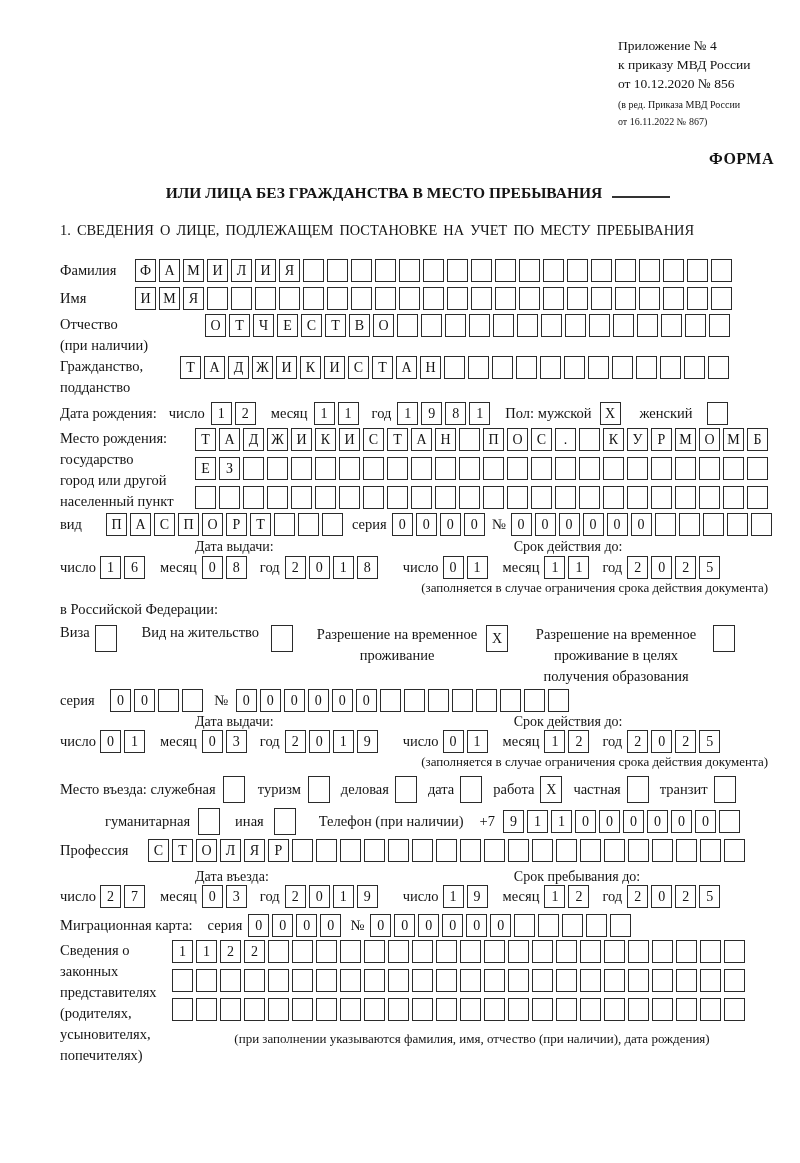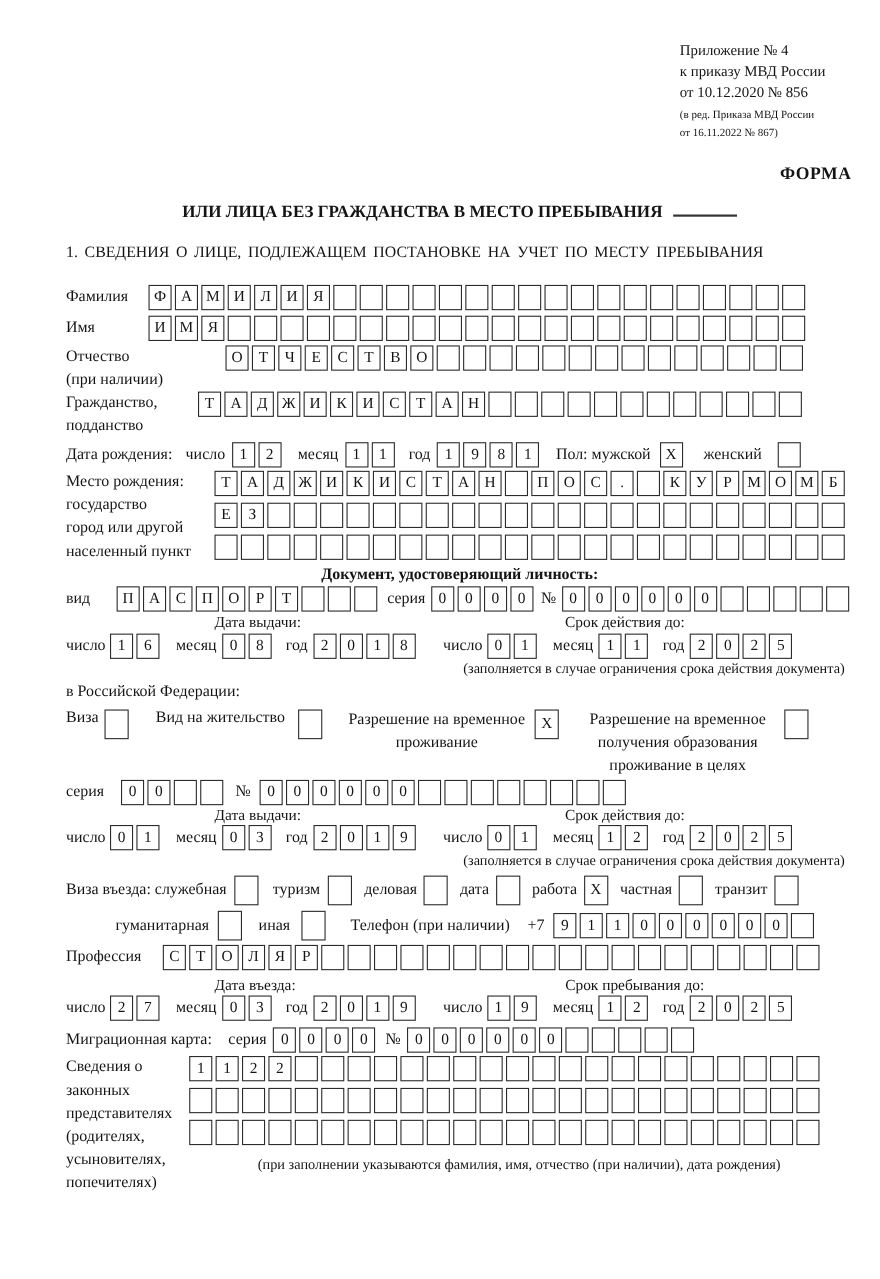--- a/index.html
+++ b/index.html
@@ -289,21 +289,20 @@
           <span class="cell"></span>
           <span class="cell"></span>
           <span class="cell"></span>
           <span class="cell"></span>
           <span class="cell"></span>
           <span class="cell"></span>
         </span>
     </span>
   </div>
 
-  <div class="dochead center b" style="margin-top:1px">Документ, удостоверяющий личность:</div>
 
   <div class="row" style="margin-top:1px">
     <span class="lbl" style="width:46px">вид</span>
     <span class="boxes">
         <span class="cell">П</span>
         <span class="cell">А</span>
         <span class="cell">С</span>
         <span class="cell">П</span>
         <span class="cell">О</span>
         <span class="cell">Р</span>
@@ -388,22 +387,22 @@
     <span class="cell cb" style="margin-left:5px"></span>
     <span class="lbl" style="margin-left:22px">Вид на жительство</span>
     <span class="cell cb" style="margin-left:12px"></span>
     <span class="lblcol center" style="margin-left:20px;width:162px">
       <div>Разрешение на временное</div>
       <div>проживание</div>
     </span>
     <span class="cell cb" style="margin-left:8px">X</span>
     <span class="lblcol center" style="margin-left:16px;width:178px">
       <div>Разрешение на временное</div>
+      <div>проживание в целях</div>
       <div>получения образования</div>
-      <div>проживание в целях</div>
     </span>
     <span class="cell cb" style="margin-left:8px"></span>
   </div>
 
   <div class="row" style="margin-top:2px">
     <span class="lbl" style="width:44px">серия</span>
     <span class="boxes" style="margin-left:6px">
         <span class="cell">0</span>
         <span class="cell">0</span>
         <span class="cell"></span>
@@ -468,21 +467,21 @@
         <span class="cell">2</span>
         <span class="cell">5</span>
       </span>
   </div>
 
   <div class="row small" style="justify-content:flex-end;margin-right:32px">
     <span>(заполняется в случае ограничения срока действия документа)</span>
   </div>
 
   <div class="row" style="margin-top:5px">
-    <span class="lbl">Виза въезда: служебная</span>
+    <span class="lbl">Место въезда: служебная</span>
     <span class="cell cb" style="margin-left:7px"></span>
     <span class="lbl" style="margin-left:10px">туризм</span>
     <span class="cell cb" style="margin-left:7px"></span>
     <span class="lbl" style="margin-left:8px">деловая</span>
     <span class="cell cb" style="margin-left:6px"></span>
     <span class="lbl" style="margin-left:8px">дата</span>
     <span class="cell cb" style="margin-left:6px"></span>
     <span class="lbl" style="margin-left:8px">работа</span>
     <span class="cell cb" style="margin-left:6px">X</span>
     <span class="lbl" style="margin-left:8px">частная</span>

